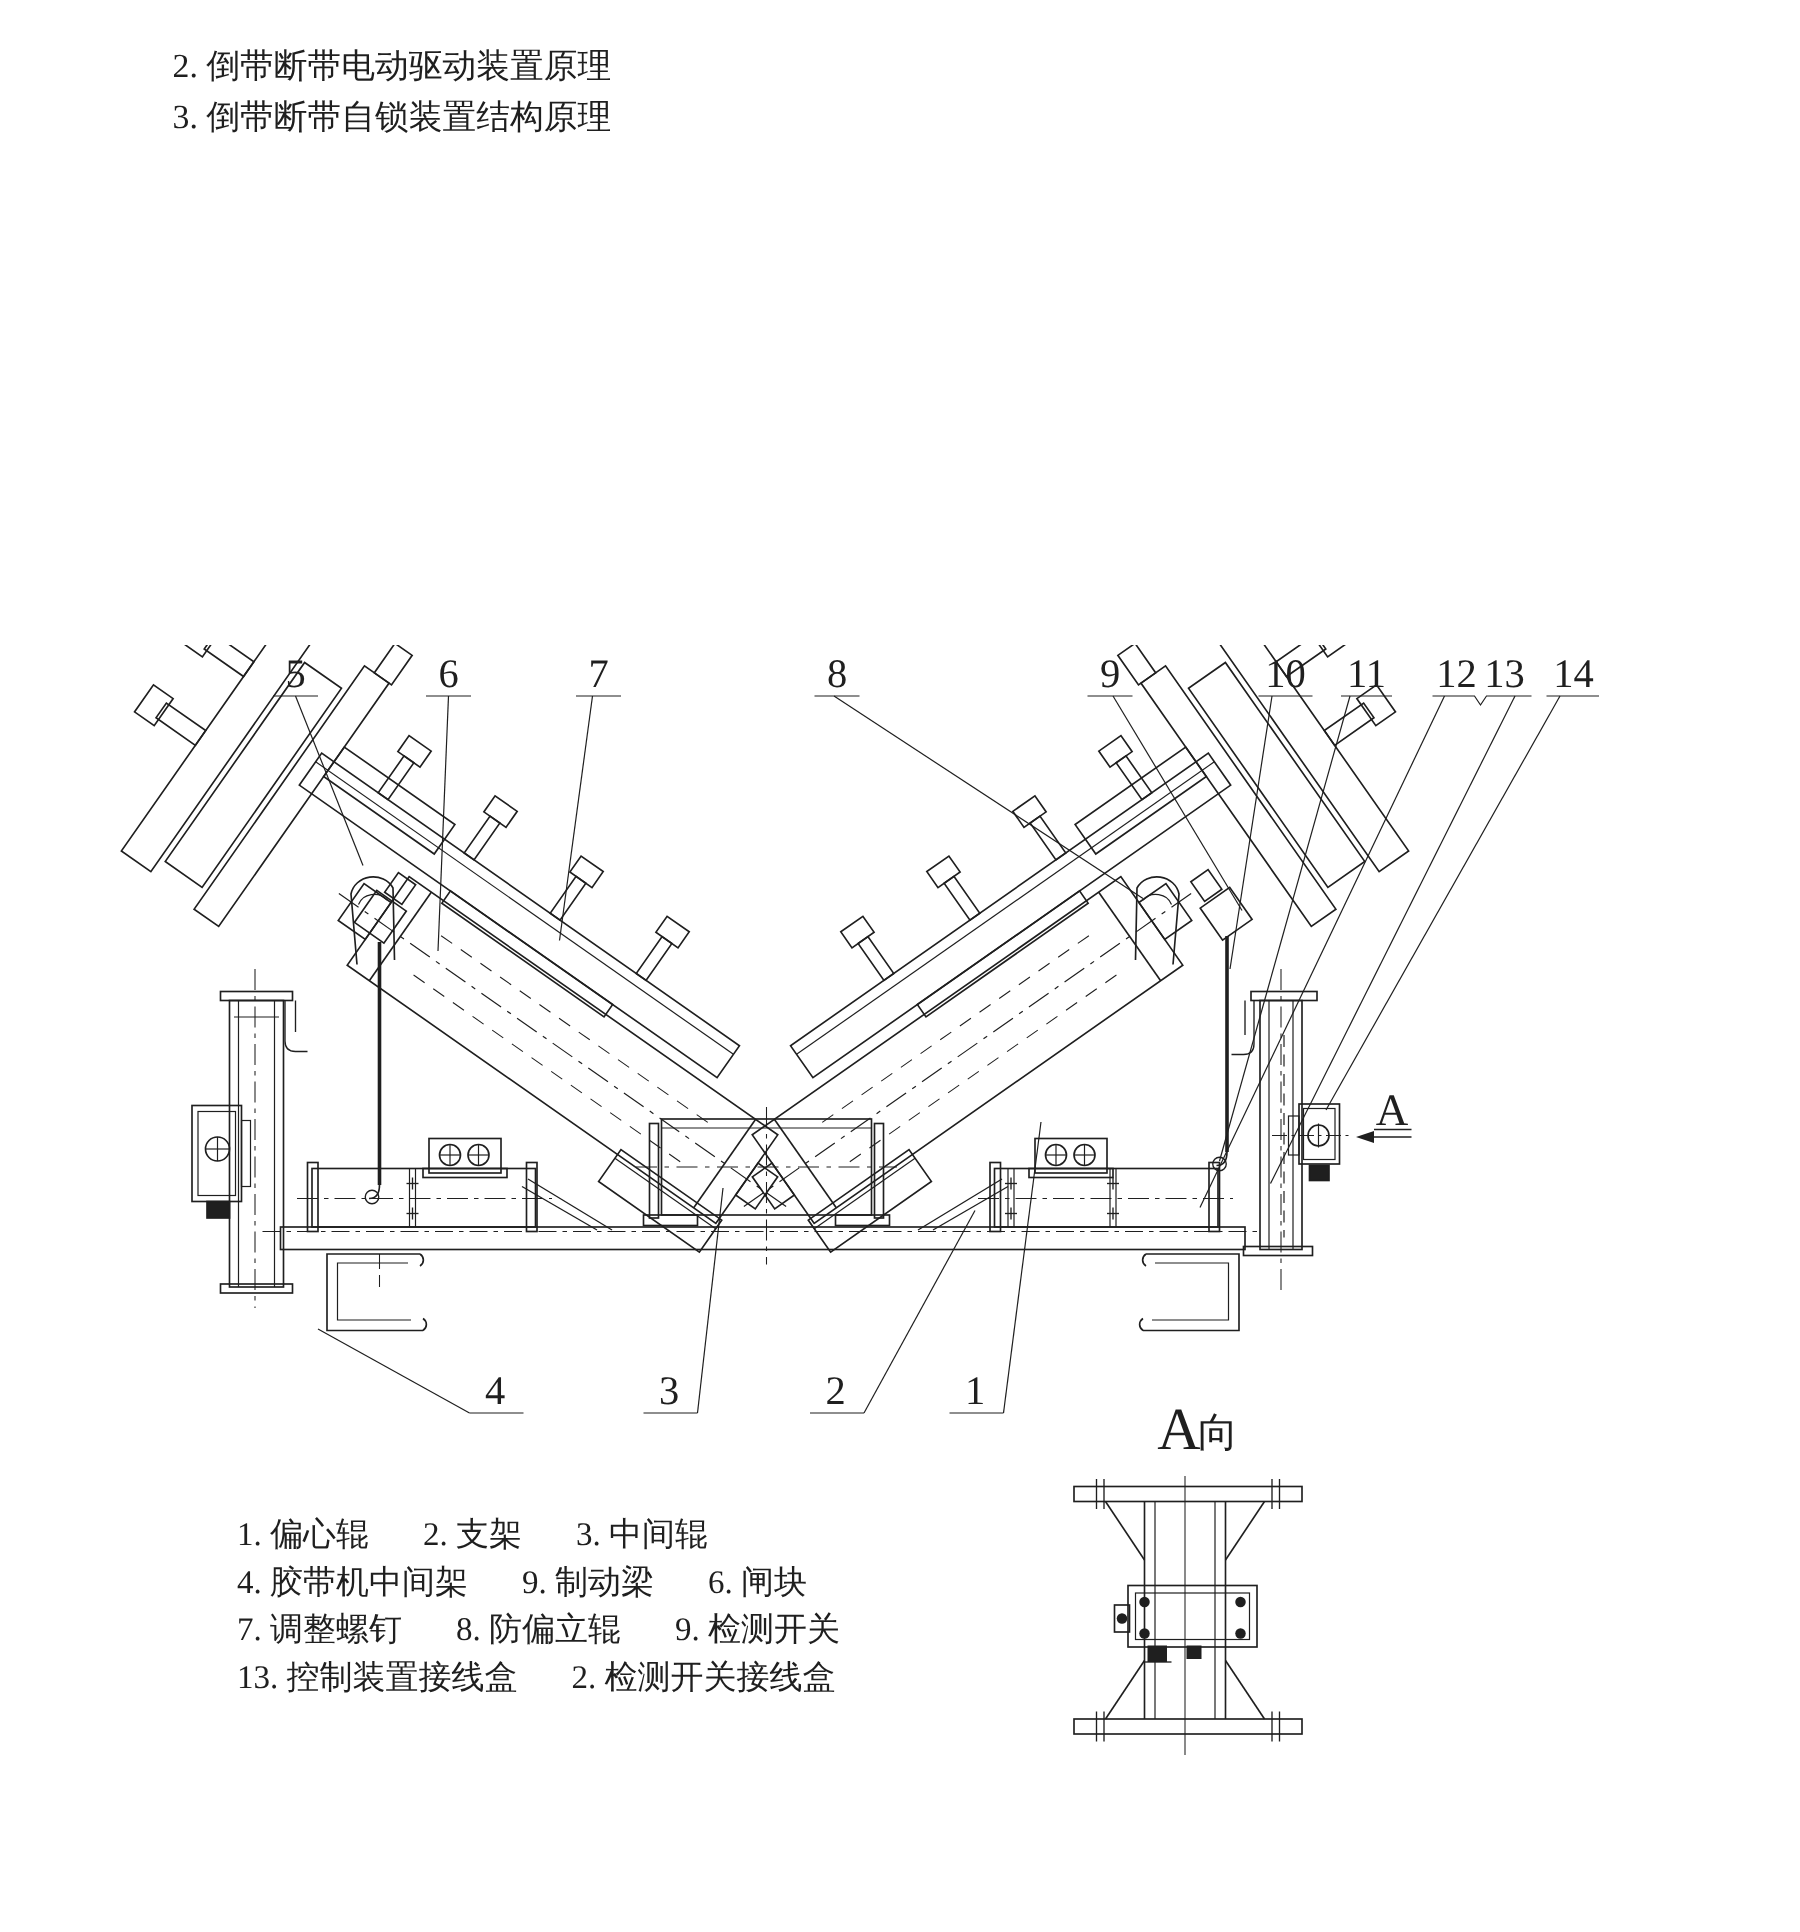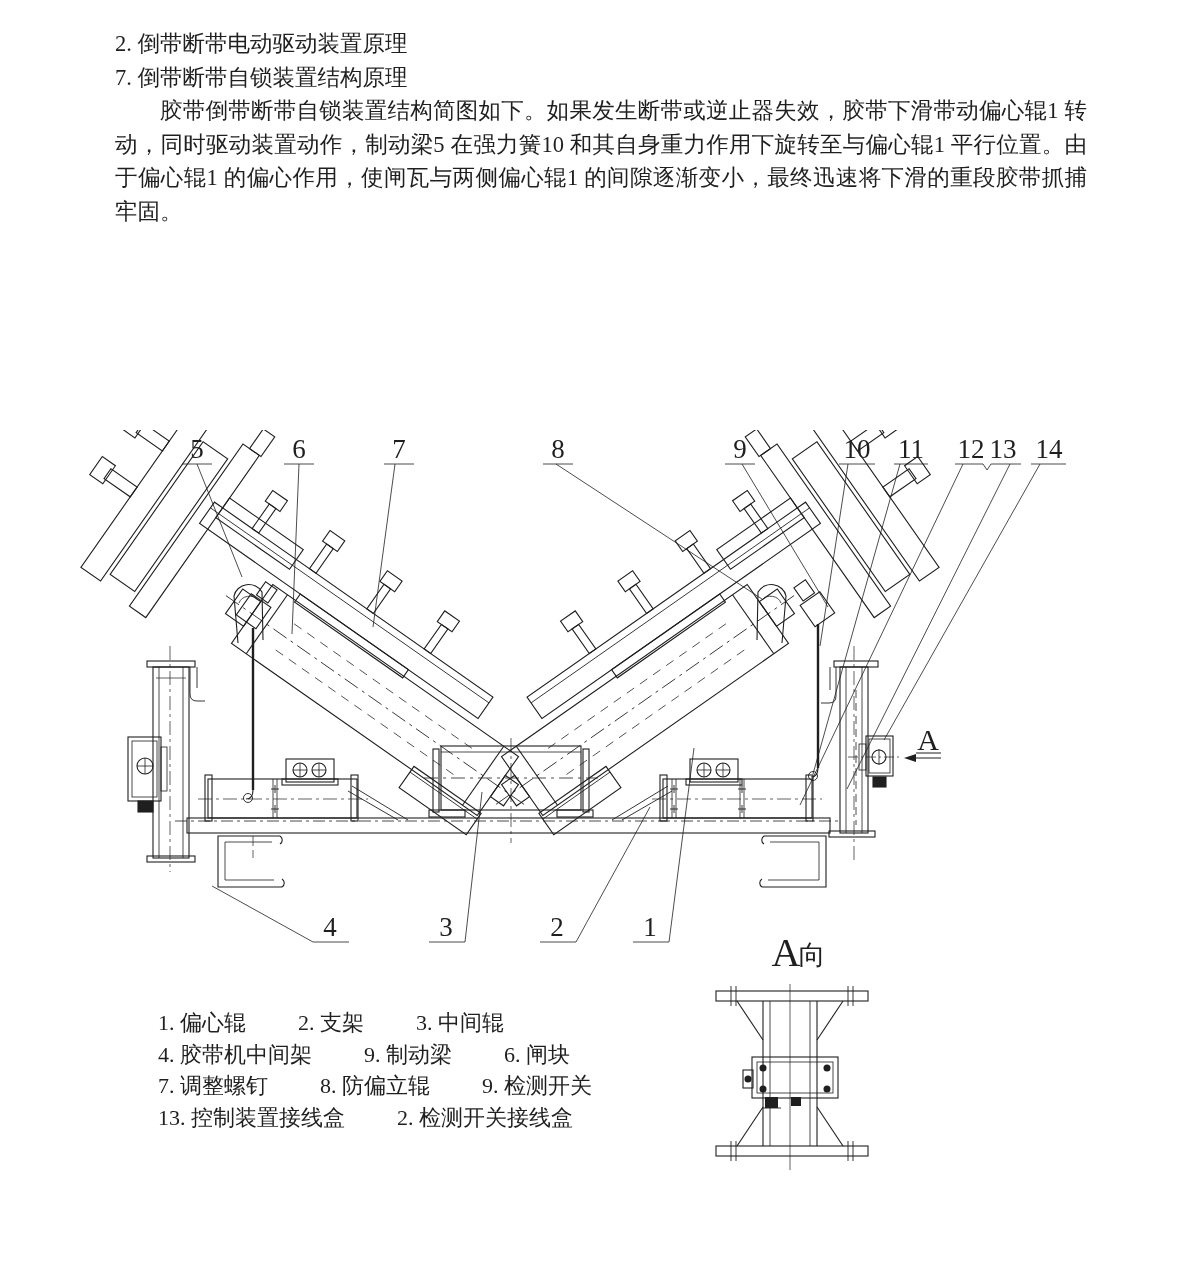--- a/index.html
+++ b/index.html
@@ -4,38 +4,37 @@
 <style>
   html,body{margin:0;padding:0;background:#fff;}
   #page{position:relative;width:1200px;height:1288px;background:#fff;overflow:hidden;
         font-family:"Liberation Serif","DejaVu Serif",serif;color:#1f1f1f;}
   
   .article{position:absolute;left:115px;top:27px;width:972px;font-size:22.5px;line-height:33.5px;}
   .article .sec-heading{font-weight:normal;}
   .article .sec-body{margin:0;text-indent:2em;text-align:justify;}
   
   .legend{position:absolute;left:158px;top:1007px;font-size:22px;line-height:31.5px;}
-  .legend-row{display:flex;gap:52px;white-space:nowrap;}
+  .legend-row{display:flex;gap:36px;white-space:nowrap;}
   
   .caption{position:absolute;left:0;top:1308px;width:1200px;text-align:left;font-size:22.5px;}
   
   #drawing{position:absolute;left:0;top:430px;width:1200px;height:752px;}
   #drawing text{font-family:"Liberation Serif","DejaVu Serif",serif;fill:#1f1f1f;stroke:none;}
   .co{font-size:27px;}
   .cjk{font-size:27px;}
 </style>
 </head>
 <body>
 
 <div id="page">
 
   <div class="article">
     <div class="sec-heading">2. 倒带断带电动驱动装置原理</div>
-    <div class="sec-heading">7. 倒带断带自锁装置结构原理</div>
-    <p class="sec-body">胶带倒带断带自锁装置结构简图如下。如果发生断带或逆止器失效，胶带下滑带动偏心辊1 转动，同时驱动装置动作，制动梁5 在强力簧10 和其自身重力作用下旋转至与偏心辊1 平行位置。由于偏心辊1 的偏心作用，使闸瓦与两侧偏心辊1 的间隙逐渐变小，最终迅速将下滑的重段胶带抓捕牢固。</p>
+    <div class="sec-heading">3. 倒带断带自锁装置结构原理</div>
   </div>
 
   <svg id="drawing" viewBox="0 430 1200 752" xmlns="http://www.w3.org/2000/svg">
 
     <defs>
 
       <g id="asm">
         <g transform="rotate(35 375 700)" stroke="#1f1f1f" fill="none" stroke-width="1.1">
 
           <rect x="225" y="664" width="300" height="72"></rect>

